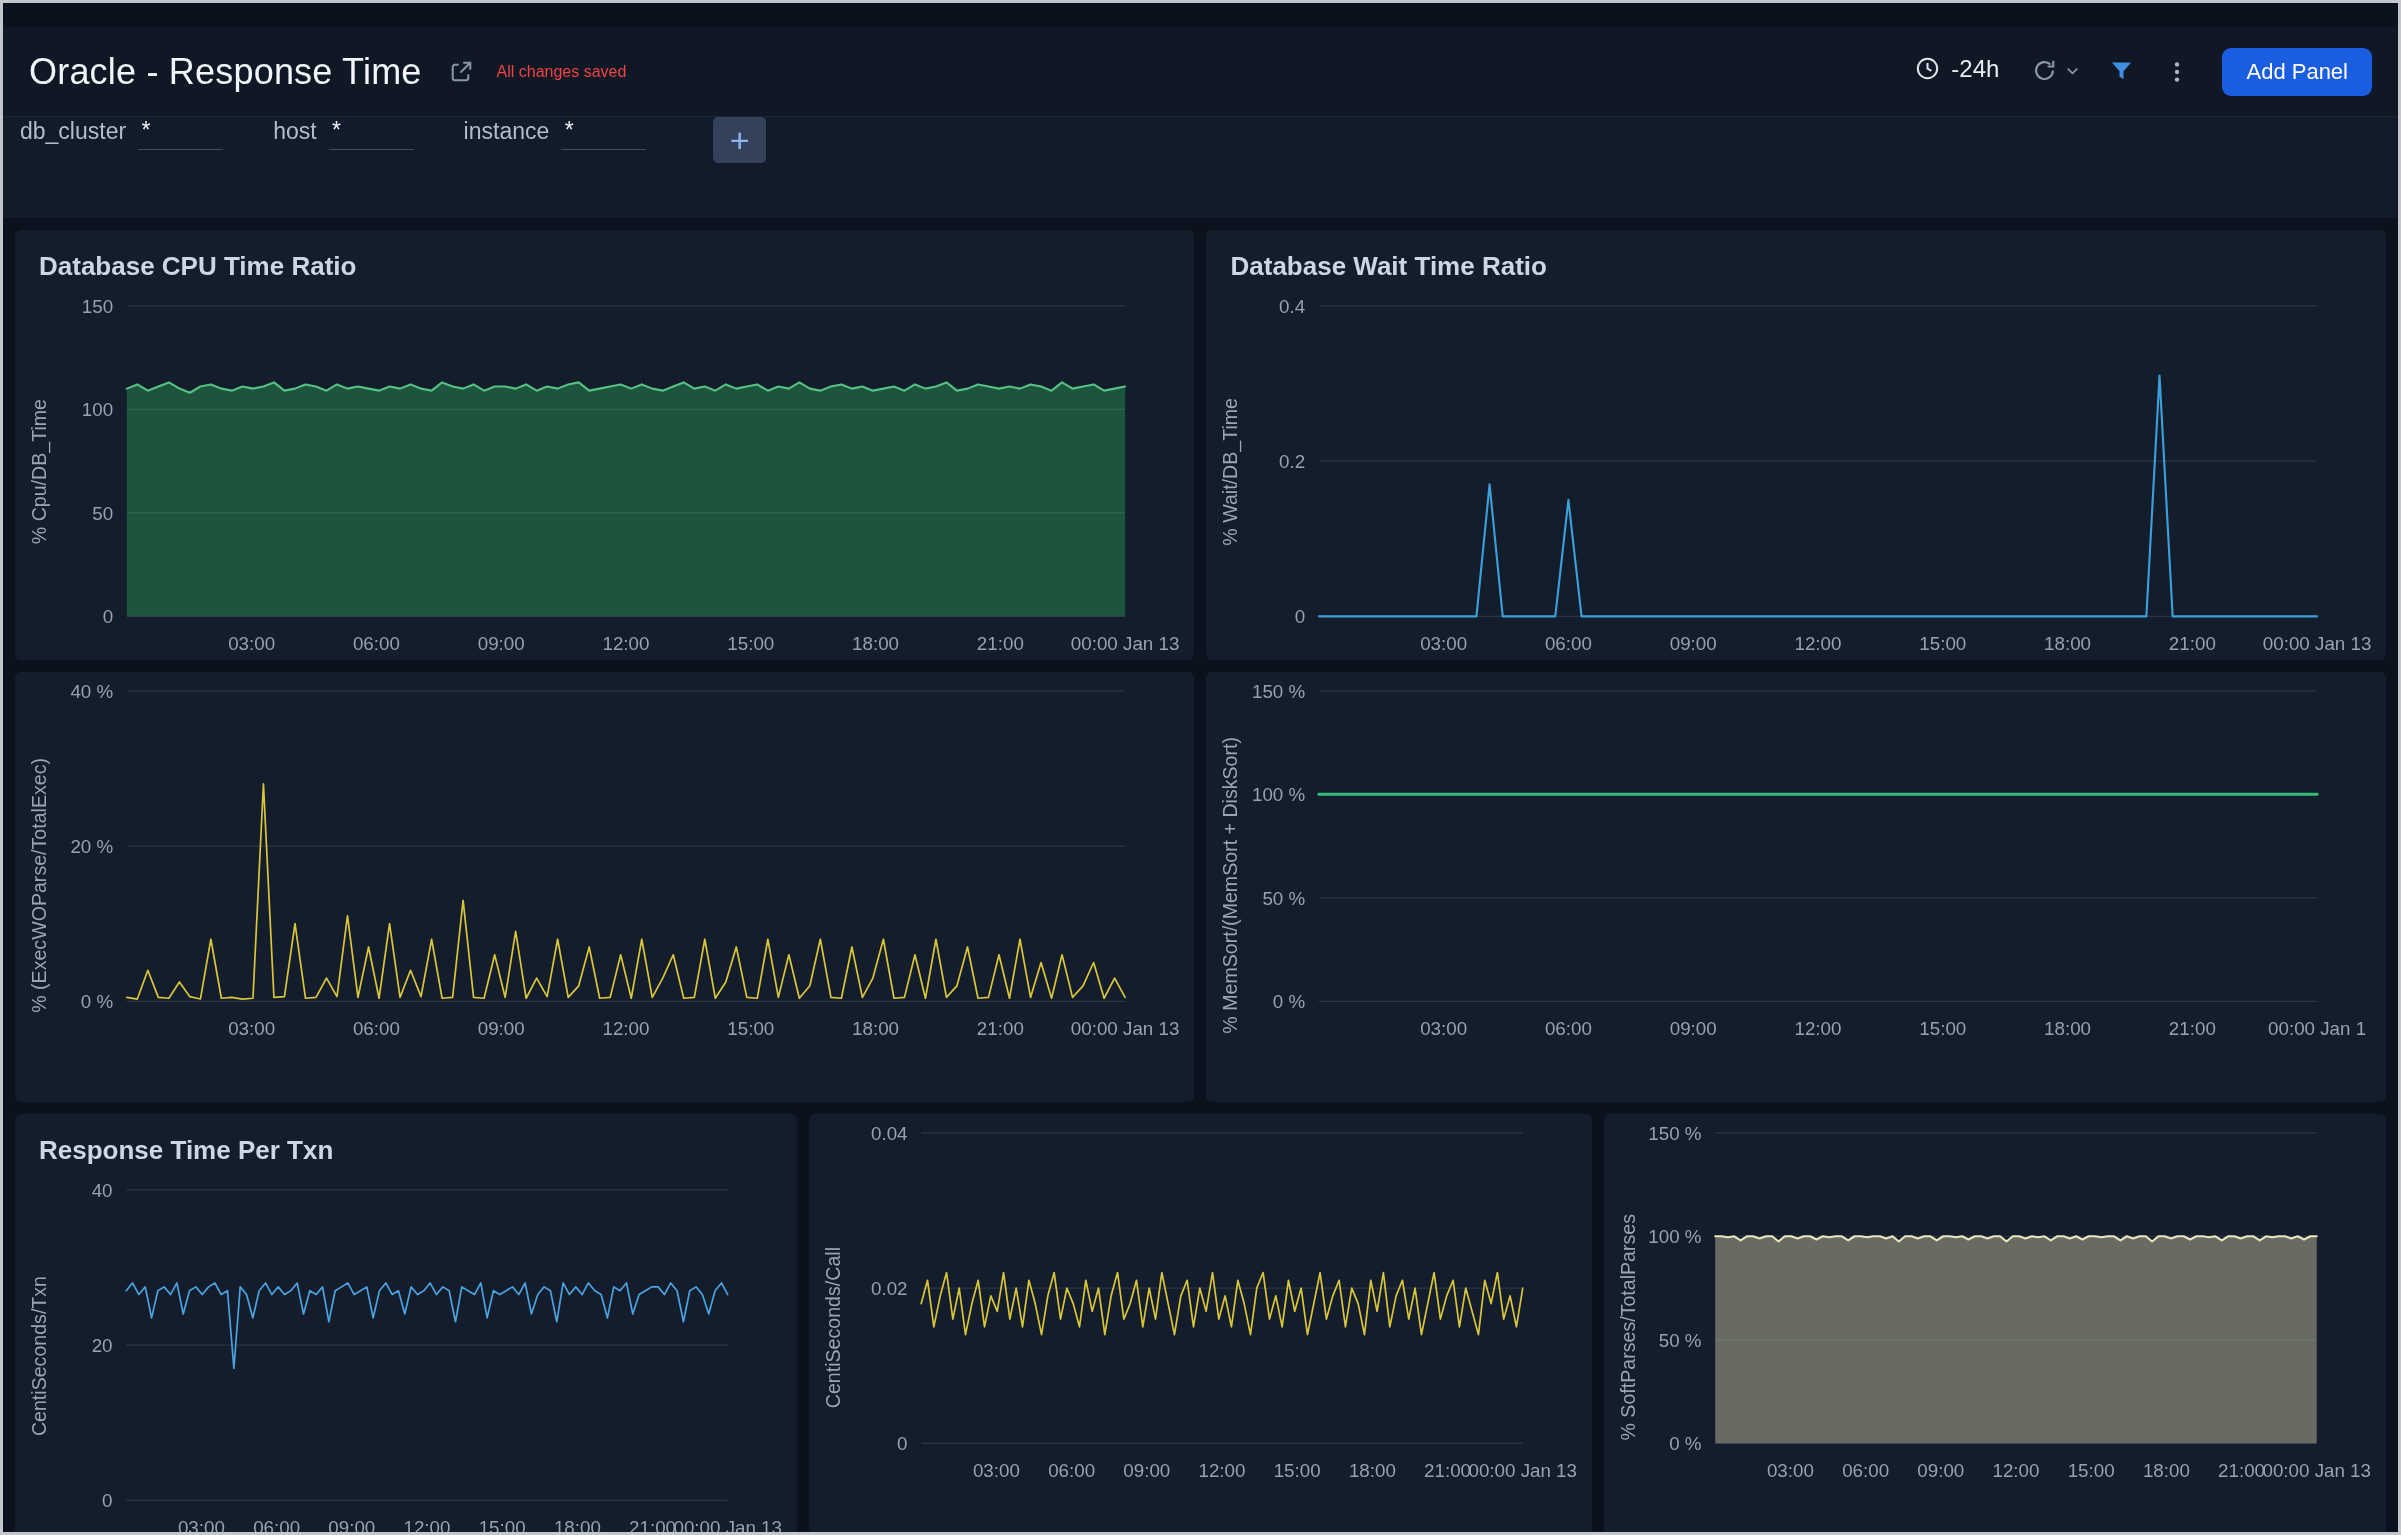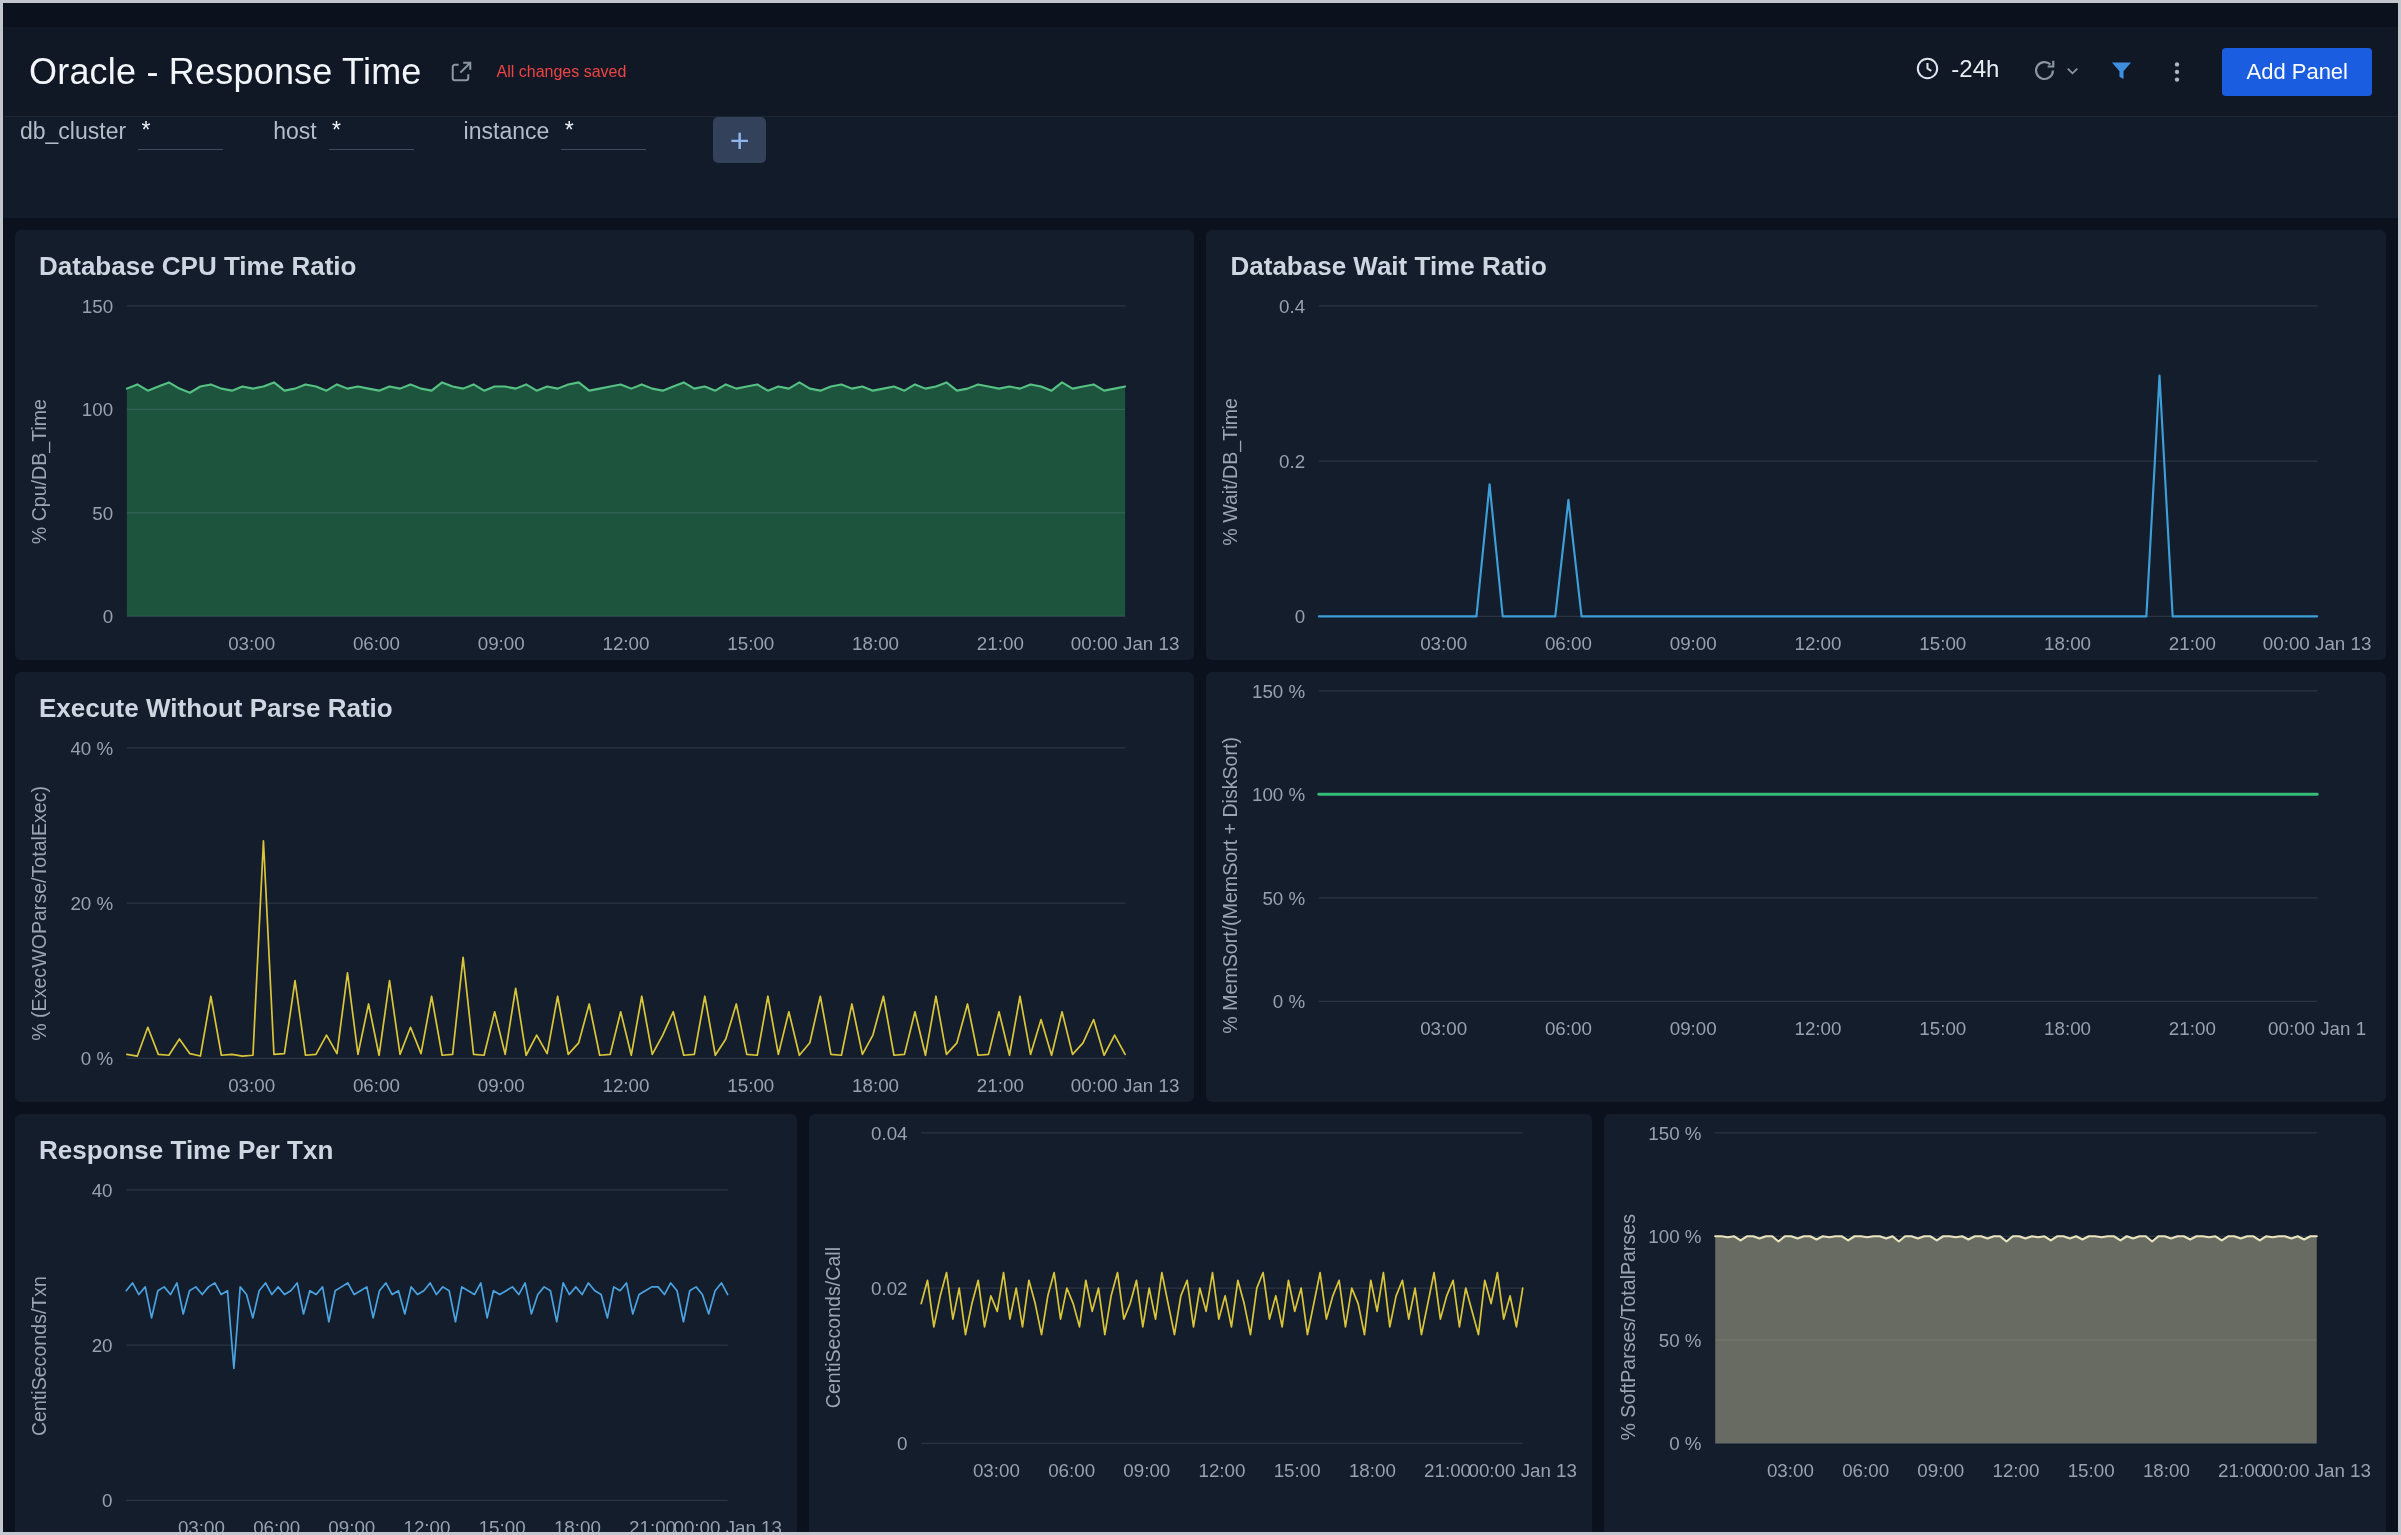--- a/index.html
+++ b/index.html
@@ -10,21 +10,21 @@
   
   .header { height: 89px; flex: 0 0 89px; background: #101826; display: flex; align-items: center; padding: 4px 26px; margin-top: 24px; }
   .page-title { font-size: 36px; font-weight: 400; color: #f2f5f9; letter-spacing: 0.2px; }
   .icon-btn { display: inline-flex; align-items: center; justify-content: center; cursor: pointer; background: none; border: none; margin-left: 26px; }
   .icon-btn svg { display: block; }
   .saved-status { color: #ef4444; font-size: 16px; margin-left: 22px; }
   .spacer { flex: 1; }
   .time-range { display: flex; align-items: flex-start; gap: 10.2px; color: #e8edf2; font-size: 24px; cursor: pointer; margin-left: 0; }
   .refresh-group { display: flex; align-items: center; gap: 5.1px; margin-left: 32px; cursor: pointer; }
   .kebab { margin-left: 29px; }
-  .add-panel-btn { margin-left: 32px; background: #1b5de0; color: #ffffff; font-size: 22px; font-family: inherit; border: none; border-radius: 4px; height: 48px; padding: 0 24px; cursor: pointer; }
+  .add-panel-btn { margin-left: 32px; background: #1b5de0; color: #ffffff; font-size: 22px; font-family: inherit; border: none; border-radius: 9px; height: 48px; padding: 0 24px; cursor: pointer; }
 
   
   .filterbar { height: 102px; flex: 0 0 102px; background: #121b29; border-top: 0.9px solid #1c2635; display: flex; align-items: flex-start; padding: 0 17px; }
   .filter-group { display: flex; align-items: flex-end; gap: 12px; margin-right: 50px; }
   .filter-label { color: #b3bcc9; font-size: 23px; padding-bottom: 5.1px; }
   .filter-value { width: 85px; background: transparent; border: none; border-bottom: 0.9px solid #3f4c60; color: #eef2f7; font-size: 23px; font-family: inherit; padding: 0 3.4px 5.1px 3.4px; }
   .filter-add-btn { width: 53px; height: 46px; background: #33415a; border: none; border-radius: 5.1px; color: #8fb6ec; font-size: 34px; line-height: 1; cursor: pointer; display: flex; align-items: center; justify-content: center; margin-left: 17px; }
 
   
   .grid { flex: 1; padding: 12px; display: grid; grid-template-columns: repeat(6, 1fr); grid-auto-rows: 430px; gap: 12px; }
@@ -168,21 +168,20 @@
               <text class="tick" x="965.5" y="426" text-anchor="middle">18:00</text>
               <text class="tick" x="1111.8" y="426" text-anchor="middle">21:00</text>
               <text class="tick" x="1258.0" y="426" text-anchor="middle">00:00 Jan 13</text>
               <polyline points="88.0,386.0 103.4,386.0 118.8,386.0 134.2,386.0 149.6,386.0 165.0,386.0 180.4,386.0 195.8,386.0 211.2,386.0 226.6,386.0 241.9,386.0 257.3,386.0 272.7,386.0 288.1,231.3 303.5,386.0 318.9,386.0 334.3,386.0 349.7,386.0 365.1,386.0 380.5,249.5 395.9,386.0 411.3,386.0 426.7,386.0 442.1,386.0 457.5,386.0 472.9,386.0 488.3,386.0 503.7,386.0 519.1,386.0 534.4,386.0 549.8,386.0 565.2,386.0 580.6,386.0 596.0,386.0 611.4,386.0 626.8,386.0 642.2,386.0 657.6,386.0 673.0,386.0 688.4,386.0 703.8,386.0 719.2,386.0 734.6,386.0 750.0,386.0 765.4,386.0 780.8,386.0 796.2,386.0 811.6,386.0 826.9,386.0 842.3,386.0 857.7,386.0 873.1,386.0 888.5,386.0 903.9,386.0 919.3,386.0 934.7,386.0 950.1,386.0 965.5,386.0 980.9,386.0 996.3,386.0 1011.7,386.0 1027.1,386.0 1042.5,386.0 1057.9,386.0 1073.3,103.9 1088.7,386.0 1104.1,386.0 1119.4,386.0 1134.8,386.0 1150.2,386.0 1165.6,386.0 1181.0,386.0 1196.4,386.0 1211.8,386.0 1227.2,386.0 1242.6,386.0 1258.0,386.0" fill="none" stroke="#3d9fd8" stroke-width="2.5" stroke-linejoin="round" stroke-linecap="round"></polyline>
             </svg>
           </div>
       </div>
     </section>
 
     <section class="panel span3">
-      <div class="panel-title">Execute Without Parse Ratio</div>
       <div class="panel-body">
         <div class="ylabel">% (ExecWOParse/TotalExec)</div>
         <div class="chart">
             <svg width="1138" height="372" viewBox="0 0 1332 436">
               <line x1="88" x2="1258" y1="386.0" y2="386.0" stroke="rgba(160,178,202,0.16)" stroke-width="1.5"></line>
               <text class="tick" x="72" y="394.0" text-anchor="end">0 %</text>
               <line x1="88" x2="1258" y1="204.0" y2="204.0" stroke="rgba(160,178,202,0.16)" stroke-width="1.5"></line>
               <text class="tick" x="72" y="212.0" text-anchor="end">20 %</text>
               <line x1="88" x2="1258" y1="22.0" y2="22.0" stroke="rgba(160,178,202,0.16)" stroke-width="1.5"></line>
               <text class="tick" x="72" y="30.0" text-anchor="end">40 %</text>

